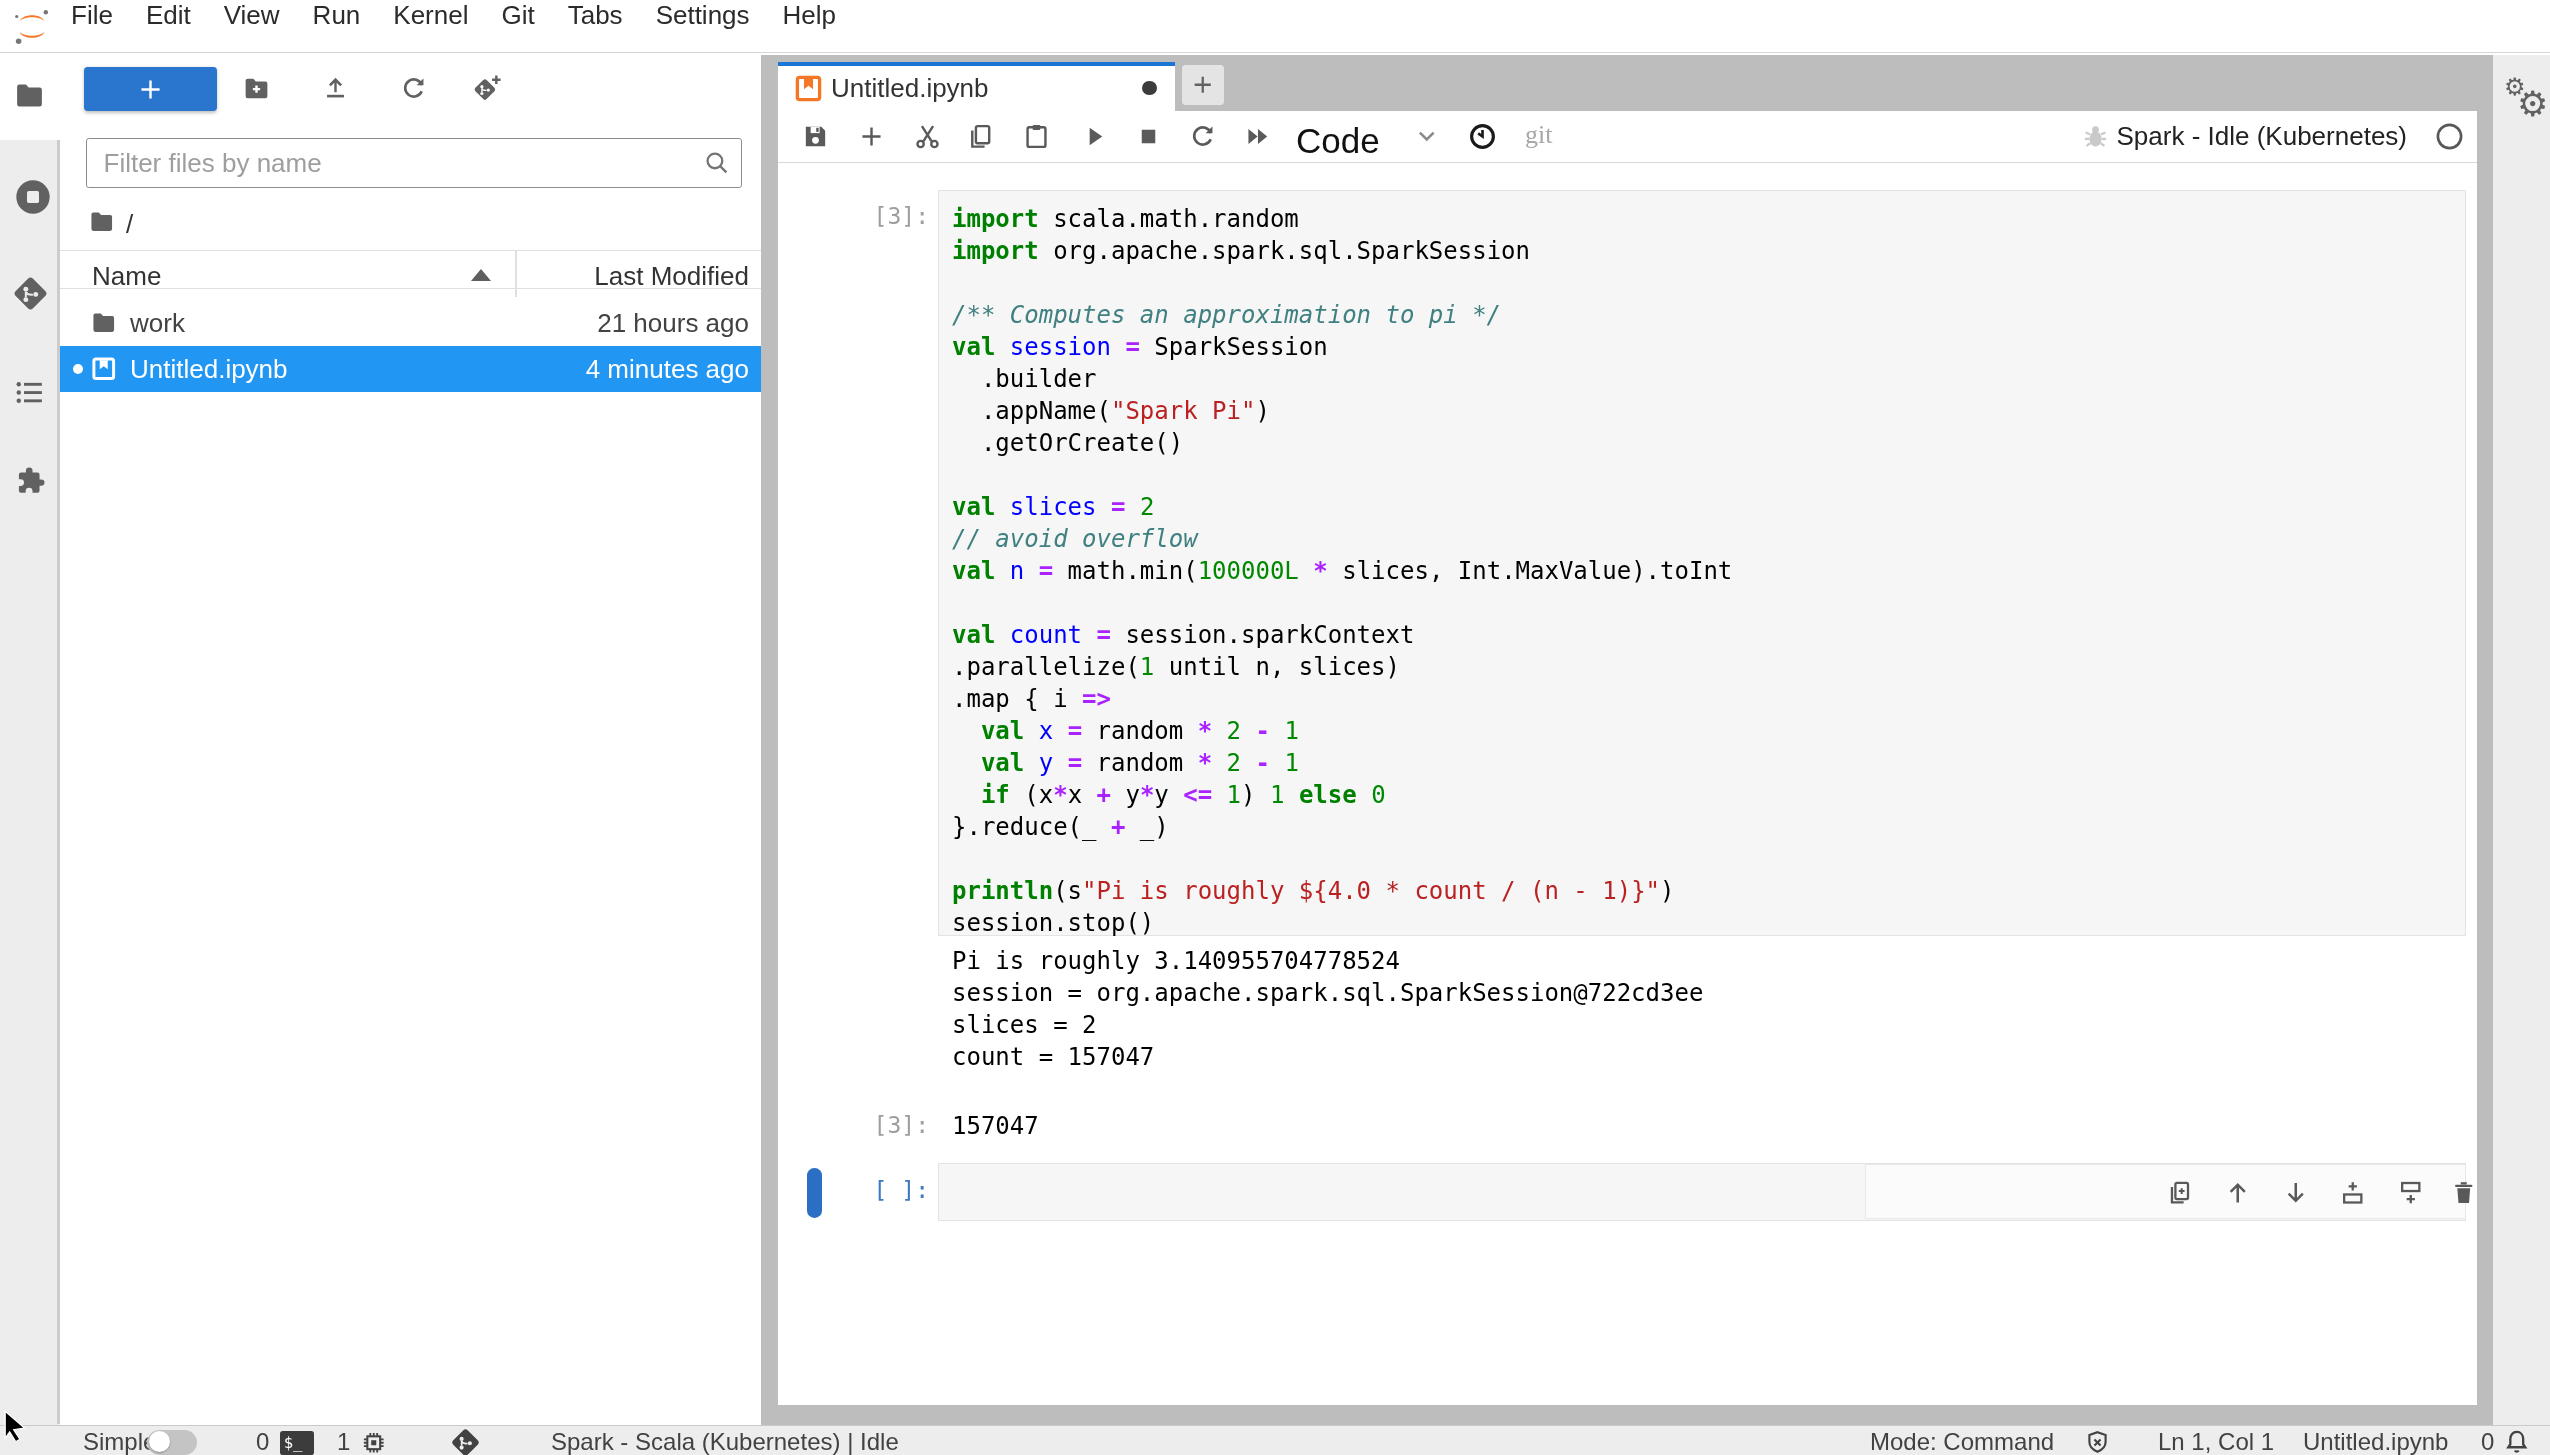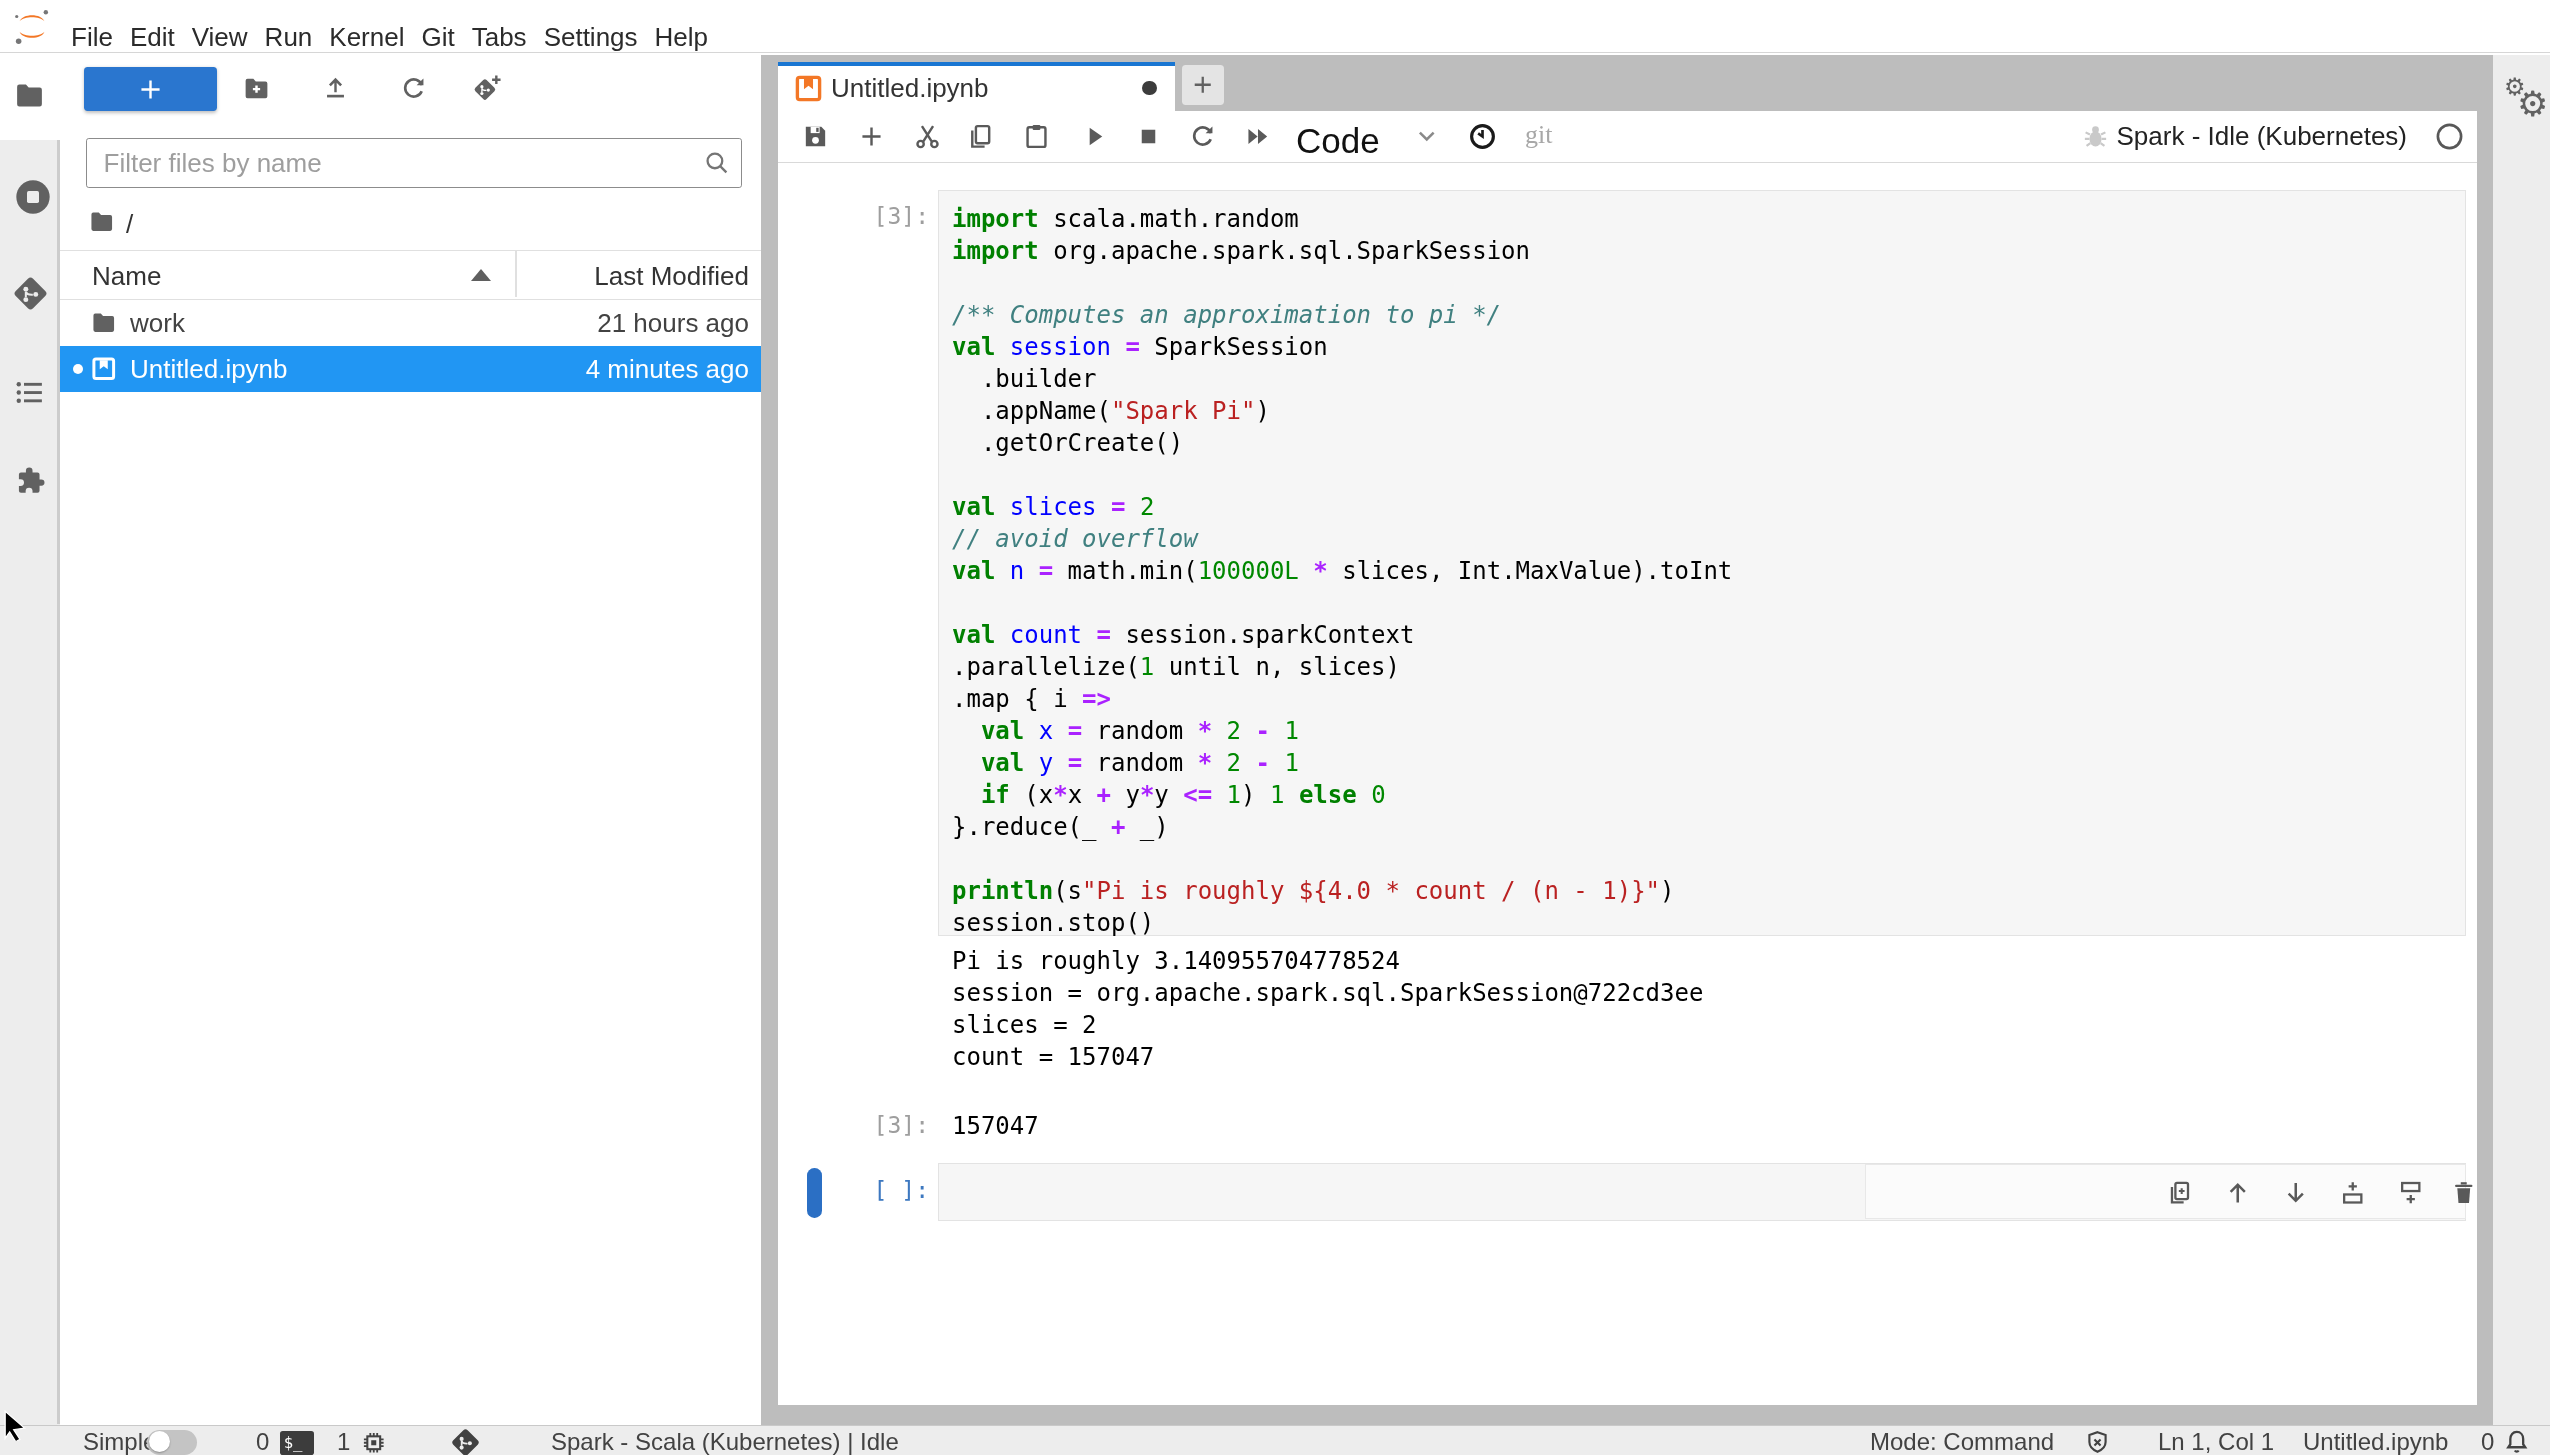--- a/index.html
+++ b/index.html
@@ -3,40 +3,40 @@
 <meta charset="utf-8">
 <style>
   html,body{margin:0;padding:0;background:#ffffff;}
   *{box-sizing:border-box;}
   #app{position:relative;width:2550px;height:1456px;overflow:hidden;background:#fff;
        font-family:"Liberation Sans",sans-serif;color:#333;}
   .abs{position:absolute;}
   
   #menubar{left:0;top:0;width:2550px;height:53px;background:#fff;border-bottom:1.8px solid #d6d6d6;}
   #logo{left:11px;top:6.4px;width:42px;height:42px;}
-  #menu{left:71px;top:0;height:53px;display:flex;align-items:flex-end;gap:17px;}
+  #menu{left:71px;top:0;height:53px;display:flex;align-items:flex-start;gap:33px;}
   .menu-item{font-size:26px;color:#2b2b2b;cursor:default;}
   
   #leftstrip{left:0;top:55px;width:60px;height:1370px;background:#ededed;}
   #leftstrip .activeseg{position:absolute;left:0;top:0;width:60px;height:85px;background:#fff;}
   #leftstrip .strip-border{position:absolute;left:57px;top:85px;width:2.8px;height:1284px;background:#cccccc;}
   .stripicon{position:absolute;left:13px;color:#616161;}
   
   #filebrowser{left:60px;top:55px;width:702px;height:1370px;background:#fff;}
   #new-launcher{left:24px;top:12px;width:133px;height:44px;border-radius:3.7px;background:var(--launcher-button);
       box-shadow:0 1.8px 3.7px rgba(0,0,0,.25);display:flex;align-items:center;justify-content:center;color:#fff;}
   .fbtoolicon{position:absolute;top:19px;color:#616161;}
   #filterbox{left:26px;top:83px;width:656px;height:50px;border:1.8px solid #8c8c8c;border-radius:2.8px;background:#fff;}
   #filterbox input{width:100%;height:100%;border:none;outline:none;font-size:26px;padding:0 51px 0 16.5px;
       font-family:"Liberation Sans",sans-serif;color:#c2410c;background:transparent;}
   #filterbox input::placeholder{color:#9e9e9e;}
   #filter-search{position:absolute;right:11px;top:10px;color:#757575;}
   #breadcrumb-folder{left:27.5px;top:153px;color:#616161;}
   #breadcrumb-root{left:66px;top:154px;font-size:26px;color:#333;}
-  #fb-header{left:0;top:195px;width:702px;height:50px;border-top:1.8px solid #e0e0e0;border-bottom:1.8px solid #e0e0e0;}
+  #fb-header{left:0;top:195px;width:702px;height:39px;border-top:1.8px solid #e0e0e0;border-bottom:1.8px solid #e0e0e0;}
   #fb-header .colname{position:absolute;left:32px;top:10px;font-size:26px;color:#333;}
   #fb-header .sortarrow{position:absolute;left:411px;top:18.3px;width:0;height:0;
       border-left:10px solid transparent;border-right:10px solid transparent;border-bottom:12px solid #5f5f5f;}
   #fb-header .coldivider{position:absolute;left:455px;top:0;width:1.8px;height:46px;background:#e0e0e0;}
   #fb-header .colmod{position:absolute;right:13px;top:10px;font-size:26px;color:#333;}
   .filerow{position:absolute;left:0;width:702px;height:46px;font-size:26px;color:#424242;}
   .filerow .ficon{position:absolute;left:30px;top:9.2px;color:#616161;}
   .filerow .fname{position:absolute;left:70px;top:8.3px;}
   .filerow .fmod{position:absolute;right:13px;top:8.3px;}
   .filerow.sel{background:var(--selection);color:#fff;}

